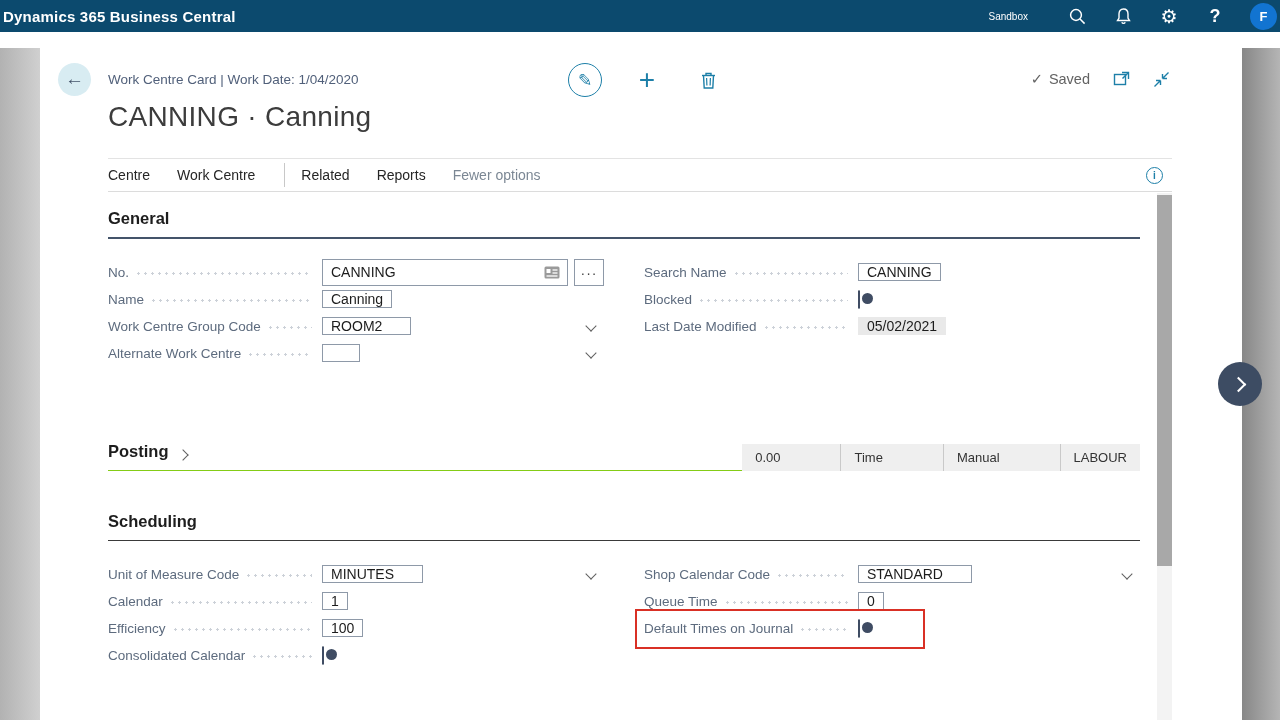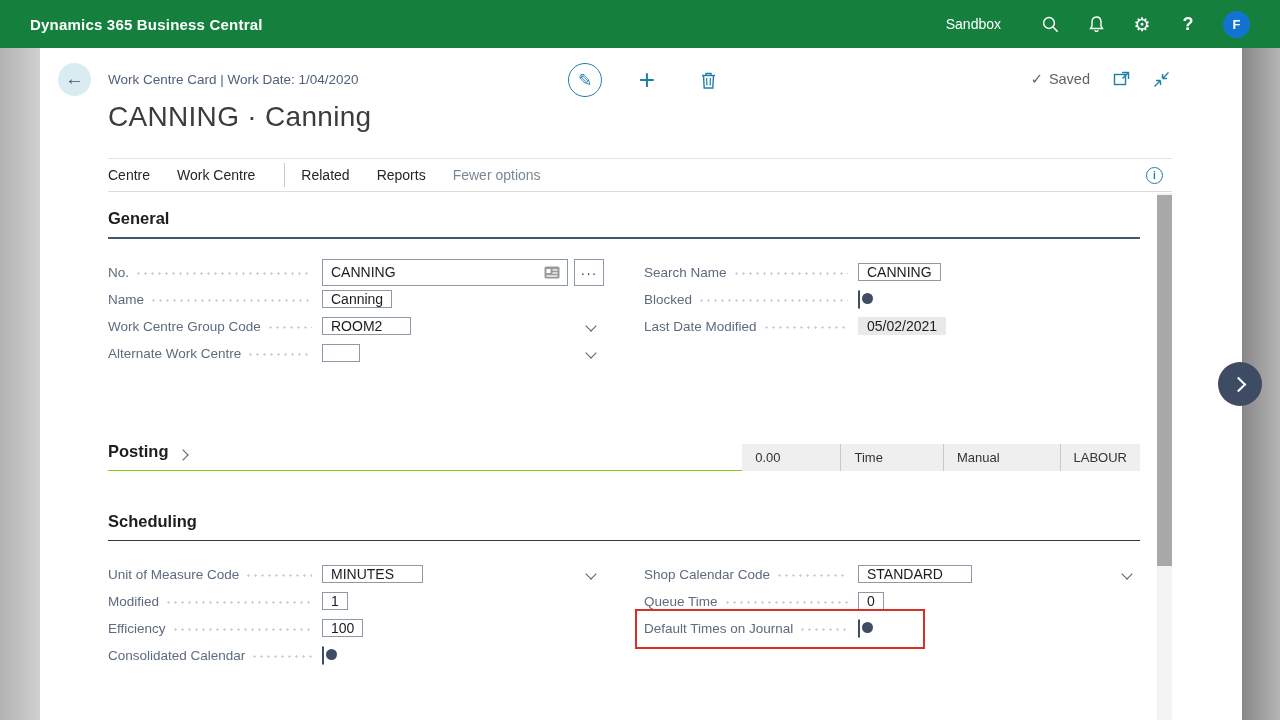--- a/index.html
+++ b/index.html
@@ -1,25 +1,25 @@
 <!DOCTYPE html>
 <html><head>
 <meta charset="utf-8">
 <style>
   * { box-sizing: border-box; margin: 0; padding: 0; }
   html,body { width:1280px; height:720px; overflow:hidden; }
   body { font-family:"Liberation Sans", sans-serif; background:#d9d9d9; }
   #root { position:relative; width:1280px; height:720px; background:#fff; }
 
   
-  .topbar { position:absolute; left:0; top:0; width:1280px; height:48px; background:#15803d;
-            display:flex; align-items:center; justify-content:space-between; padding:0 30px; z-index:30; }
+  .topbar { position:absolute; left:0; top:0; width:1280px; height:32px; background:#0c4a6e;
+            display:flex; align-items:center; justify-content:space-between; padding:0 3px; z-index:30; }
   .topbar-title { color:#fff; font-size:15px; font-weight:700; letter-spacing:.2px; }
   .topbar-right { display:flex; align-items:center; }
-  .env-name { color:#fff; font-size:14px; margin-right:26px; }
+  .env-name { color:#fff; font-size:10px; margin-right:26px; }
   .tb-icon { width:46px; height:48px; display:flex; align-items:center; justify-content:center; color:#fff; cursor:pointer; }
   .gear-glyph { font-size:19px; line-height:1; }
   .help-glyph { font-size:18px; font-weight:700; }
   .avatar { width:27px; height:27px; border-radius:50%; background:#1274d1; color:#fff; font-size:13px; font-weight:700;
             display:flex; align-items:center; justify-content:center; margin-left:12px; cursor:pointer; }
 
   
   .strip-left  { position:absolute; left:0; top:48px; width:40px;  height:672px; background:linear-gradient(to right,#b2b2b2,#d0d0d0); }
   .strip-right { position:absolute; right:0; top:48px; width:38px; height:672px; background:linear-gradient(to right,#878787,#b5b5b5); }
   .panel { position:absolute; left:40px; top:48px; width:1202px; height:672px; background:#fff; }
@@ -276,21 +276,21 @@
         <div class="col">
           <div class="frow">
             <span class="flabel">Unit of Measure Code</span>
             <span class="leader"></span>
             <span class="ctrl">
               <span class="tbox dd">MINUTES</span>
               <span class="chev dd-chev"></span>
             </span>
           </div>
           <div class="frow">
-            <span class="flabel">Modified</span>
+            <span class="flabel">Calendar</span>
             <span class="leader"></span>
             <span class="ctrl"><span class="tbox num">1</span></span>
           </div>
           <div class="frow">
             <span class="flabel">Efficiency</span>
             <span class="leader"></span>
             <span class="ctrl"><span class="tbox num">100</span></span>
           </div>
           <div class="frow">
             <span class="flabel">Consolidated Calendar</span>

